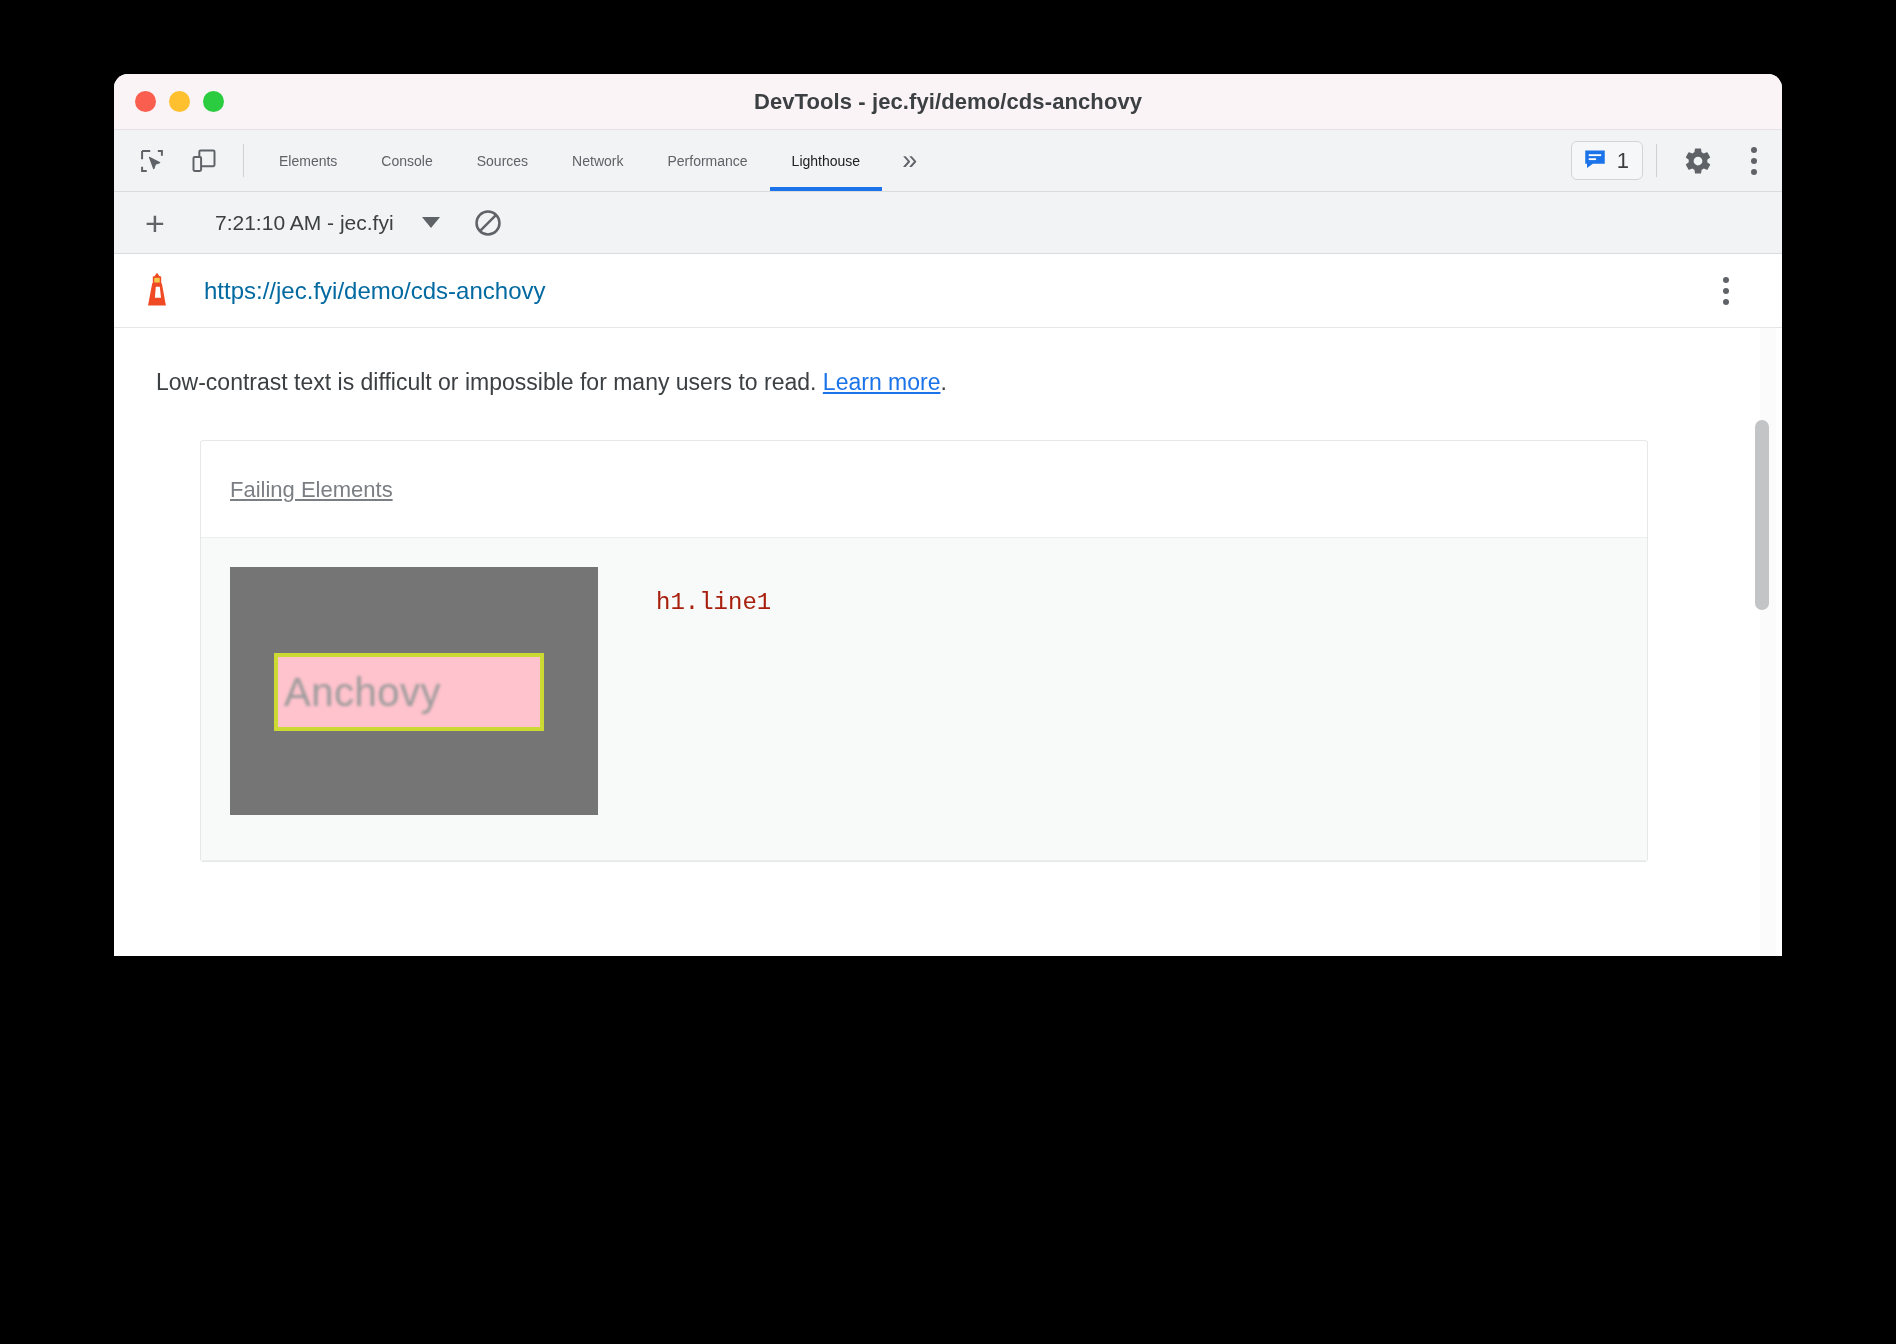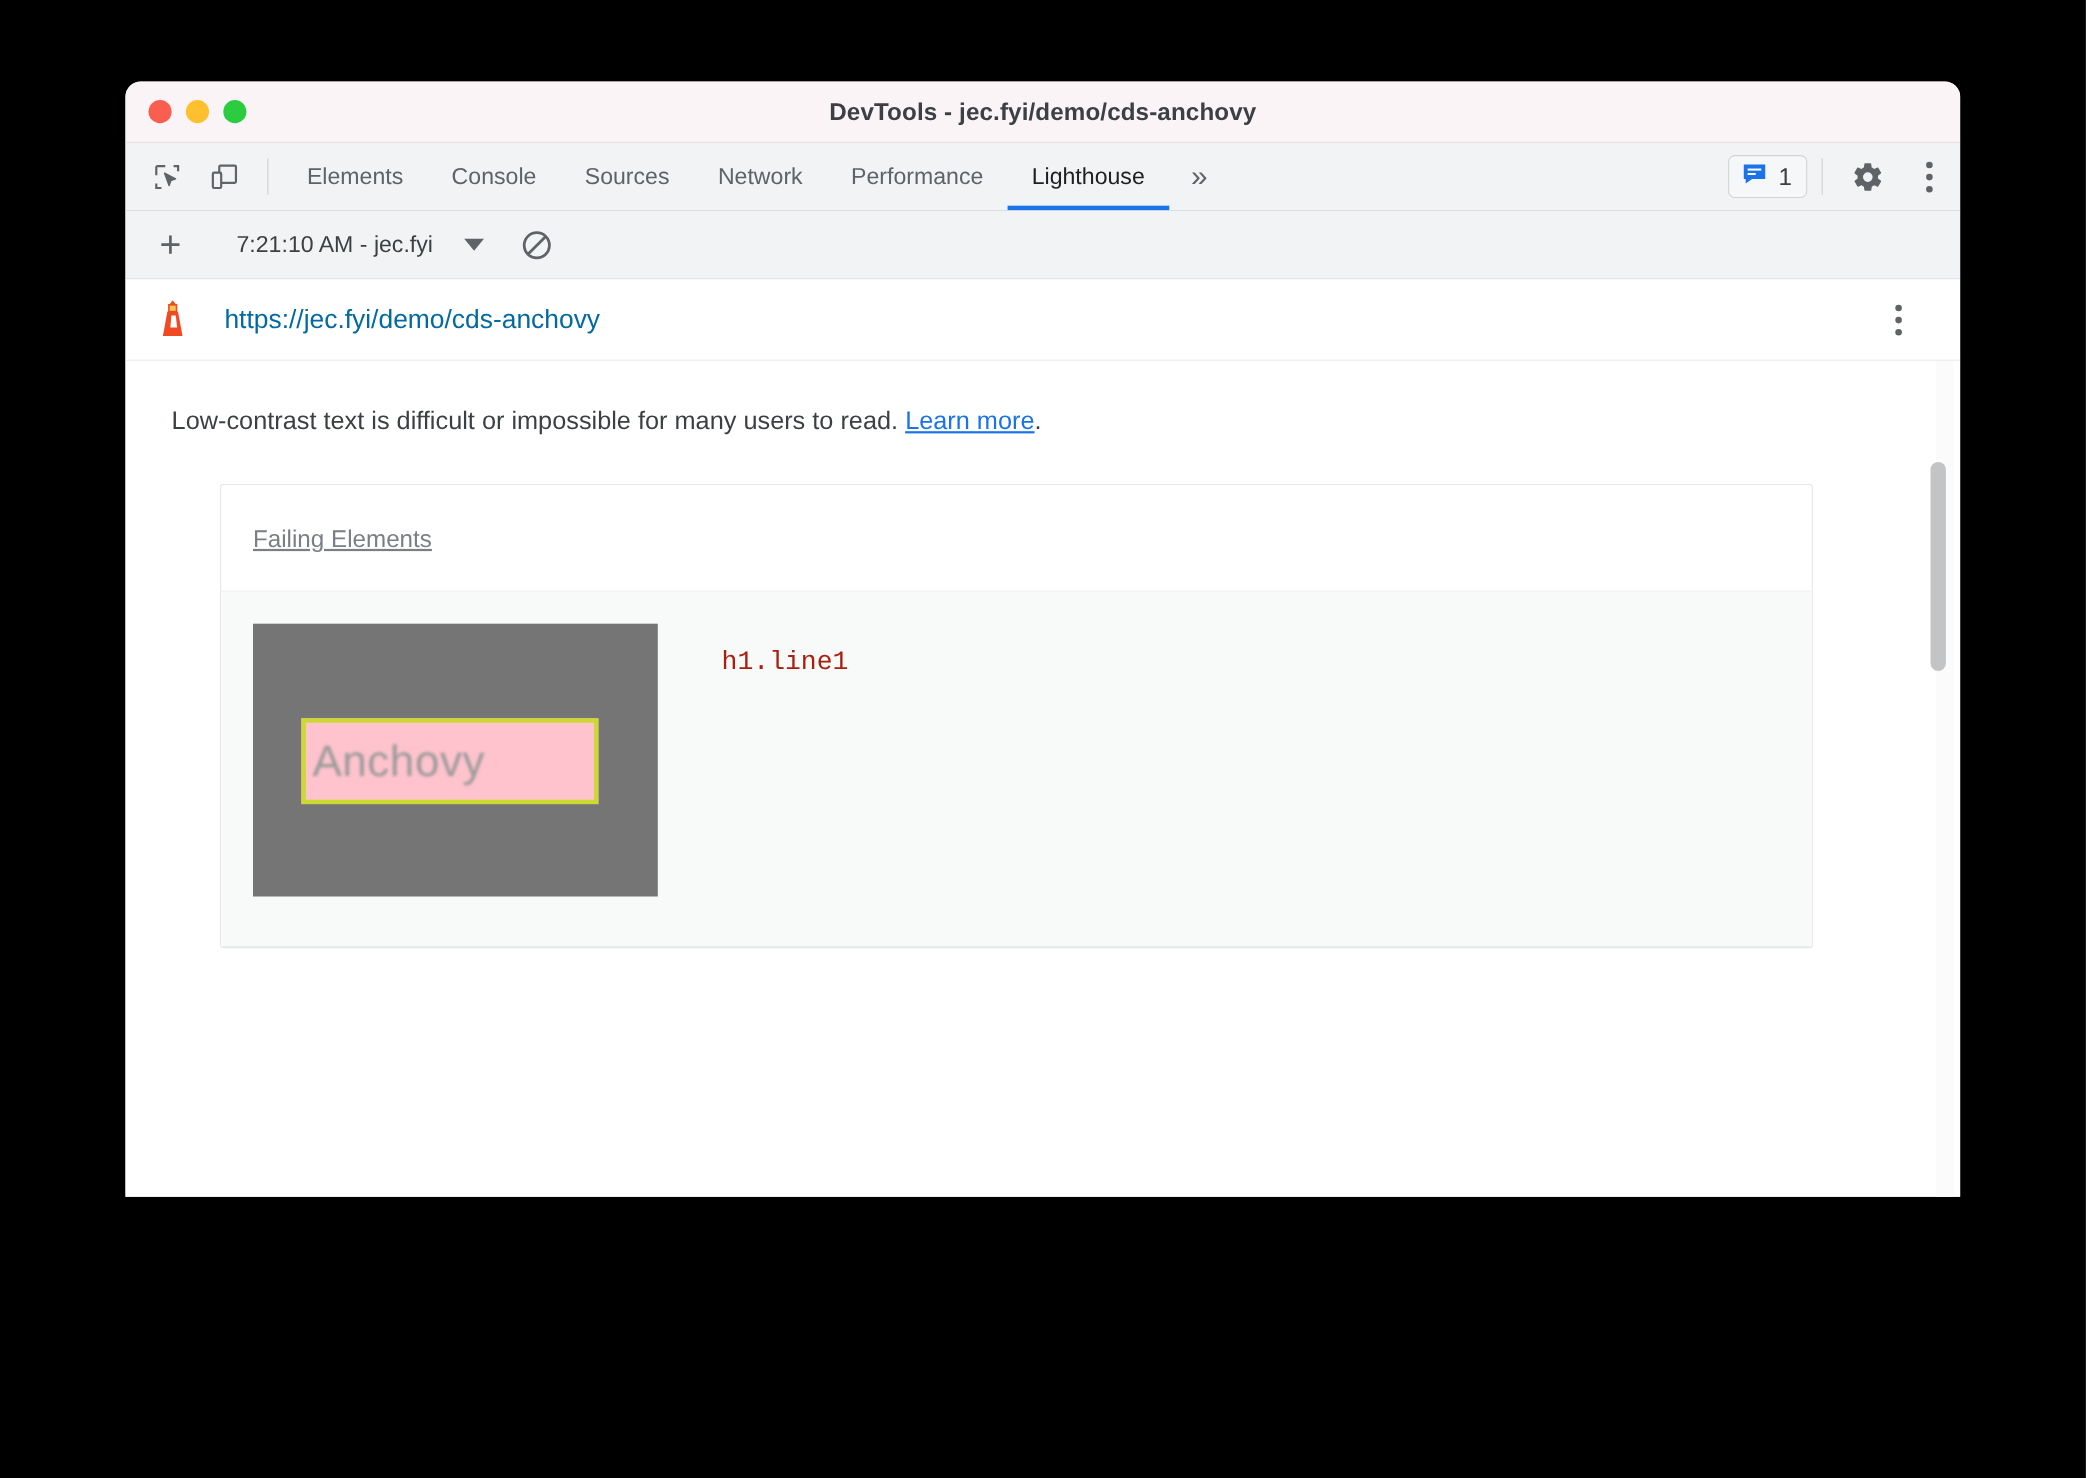--- a/index.html
+++ b/index.html
@@ -18,21 +18,21 @@
     height: 1344px;
     background: #000000;
   }
 
   
   .window {
     position: absolute;
     left: 114px;
     top: 74px;
     width: 1668px;
-    height: 1014px;
+    height: 882px;
     background: #ffffff;
     border-radius: 14px 14px 0 0;
     overflow: hidden;
     box-shadow: 0 0 70px 24px rgba(0,0,0,0.55);
   }
 
   
   .titlebar {
     position: relative;
     height: 56px;
@@ -81,21 +81,21 @@
     width: 1px;
     background: #cdd1d4;
     margin: 14px 13px;
     flex: 0 0 1px;
   }
   .tabs { display: flex; align-items: stretch; }
   .tab {
     display: flex;
     align-items: center;
     padding: 0 22px;
-    font-size: 21px;
+    font-size: 14px;
     color: #5f6368;
     cursor: pointer;
     position: relative;
     white-space: nowrap;
   }
   .tab.active { color: #202124; }
   .tab.active::after {
     content: "";
     position: absolute;
     left: 0; right: 0; bottom: 0;

